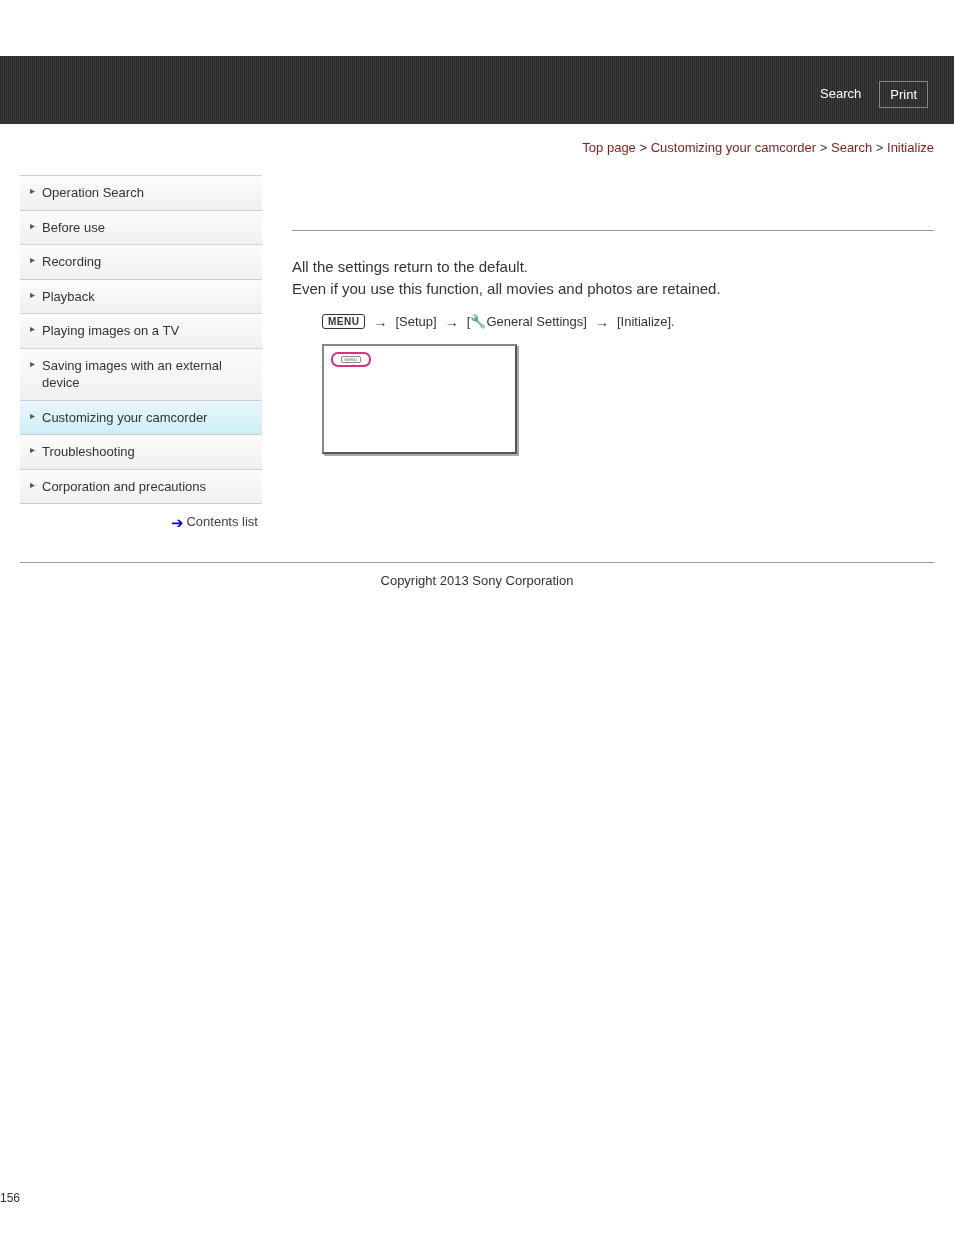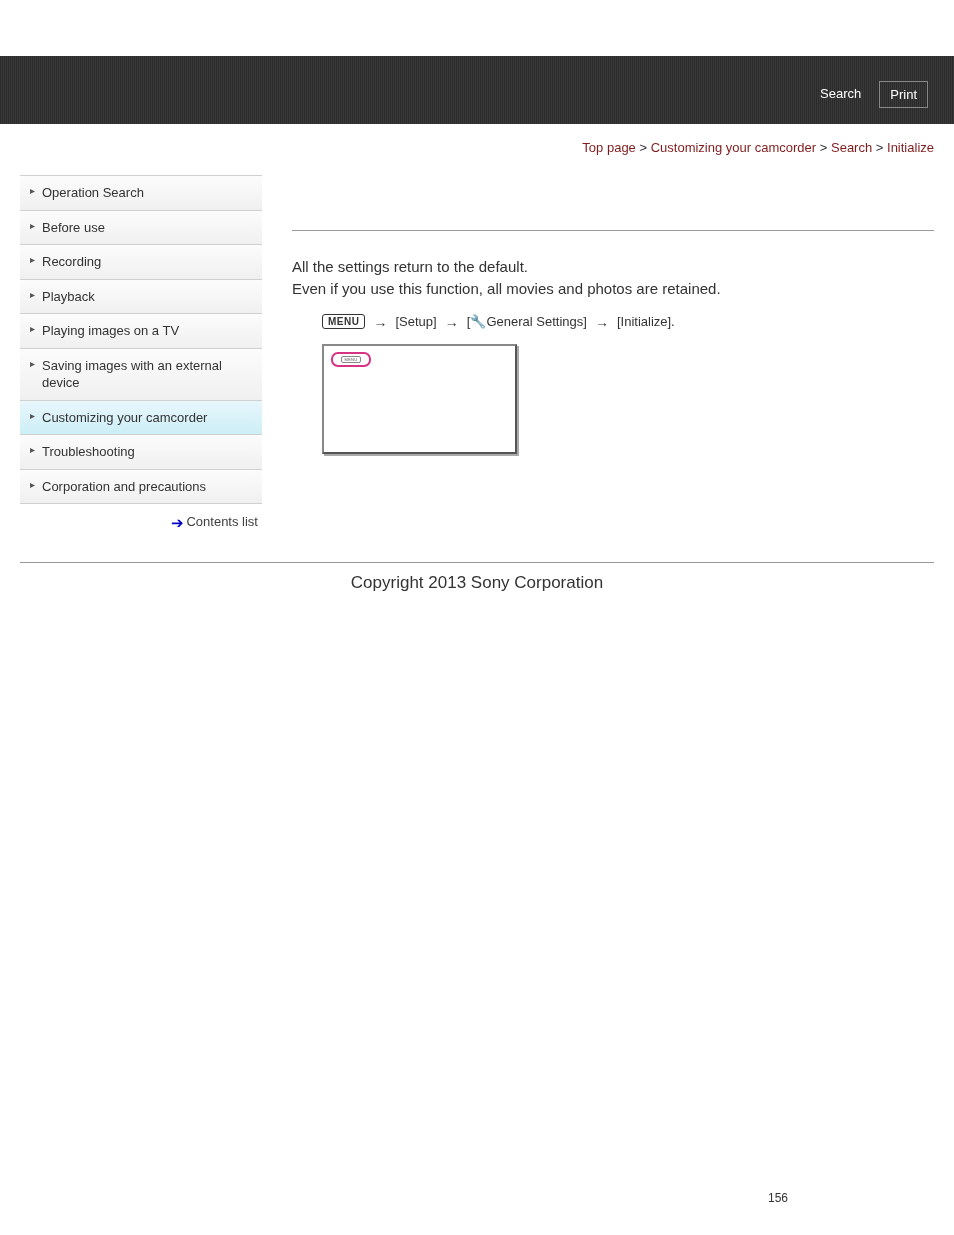--- a/index.html
+++ b/index.html
@@ -163,24 +163,24 @@
   .back-to-top a { color: #0000cc; text-decoration: none; }
   .back-to-top .up-icon { color: #0033aa; font-size: 11px; margin-right: 2px;}
   .footer-hr {
     border: none;
     border-top: 1px solid #999;
     margin: 30px 20px 0 20px;
   }
   .copyright {
     text-align: center;
     padding: 10px 0 20px 0;
-    font-size: 17px;
+    font-size: 13px;
   }
   .page-number {
-    text-align: right;
+    text-align: left;
     font-size: 12px;
     color: #333;
     position: fixed;
     bottom: 30px;
     left: 0;
     width: 788px;
   }
 </style>
 </head>
 <body>

